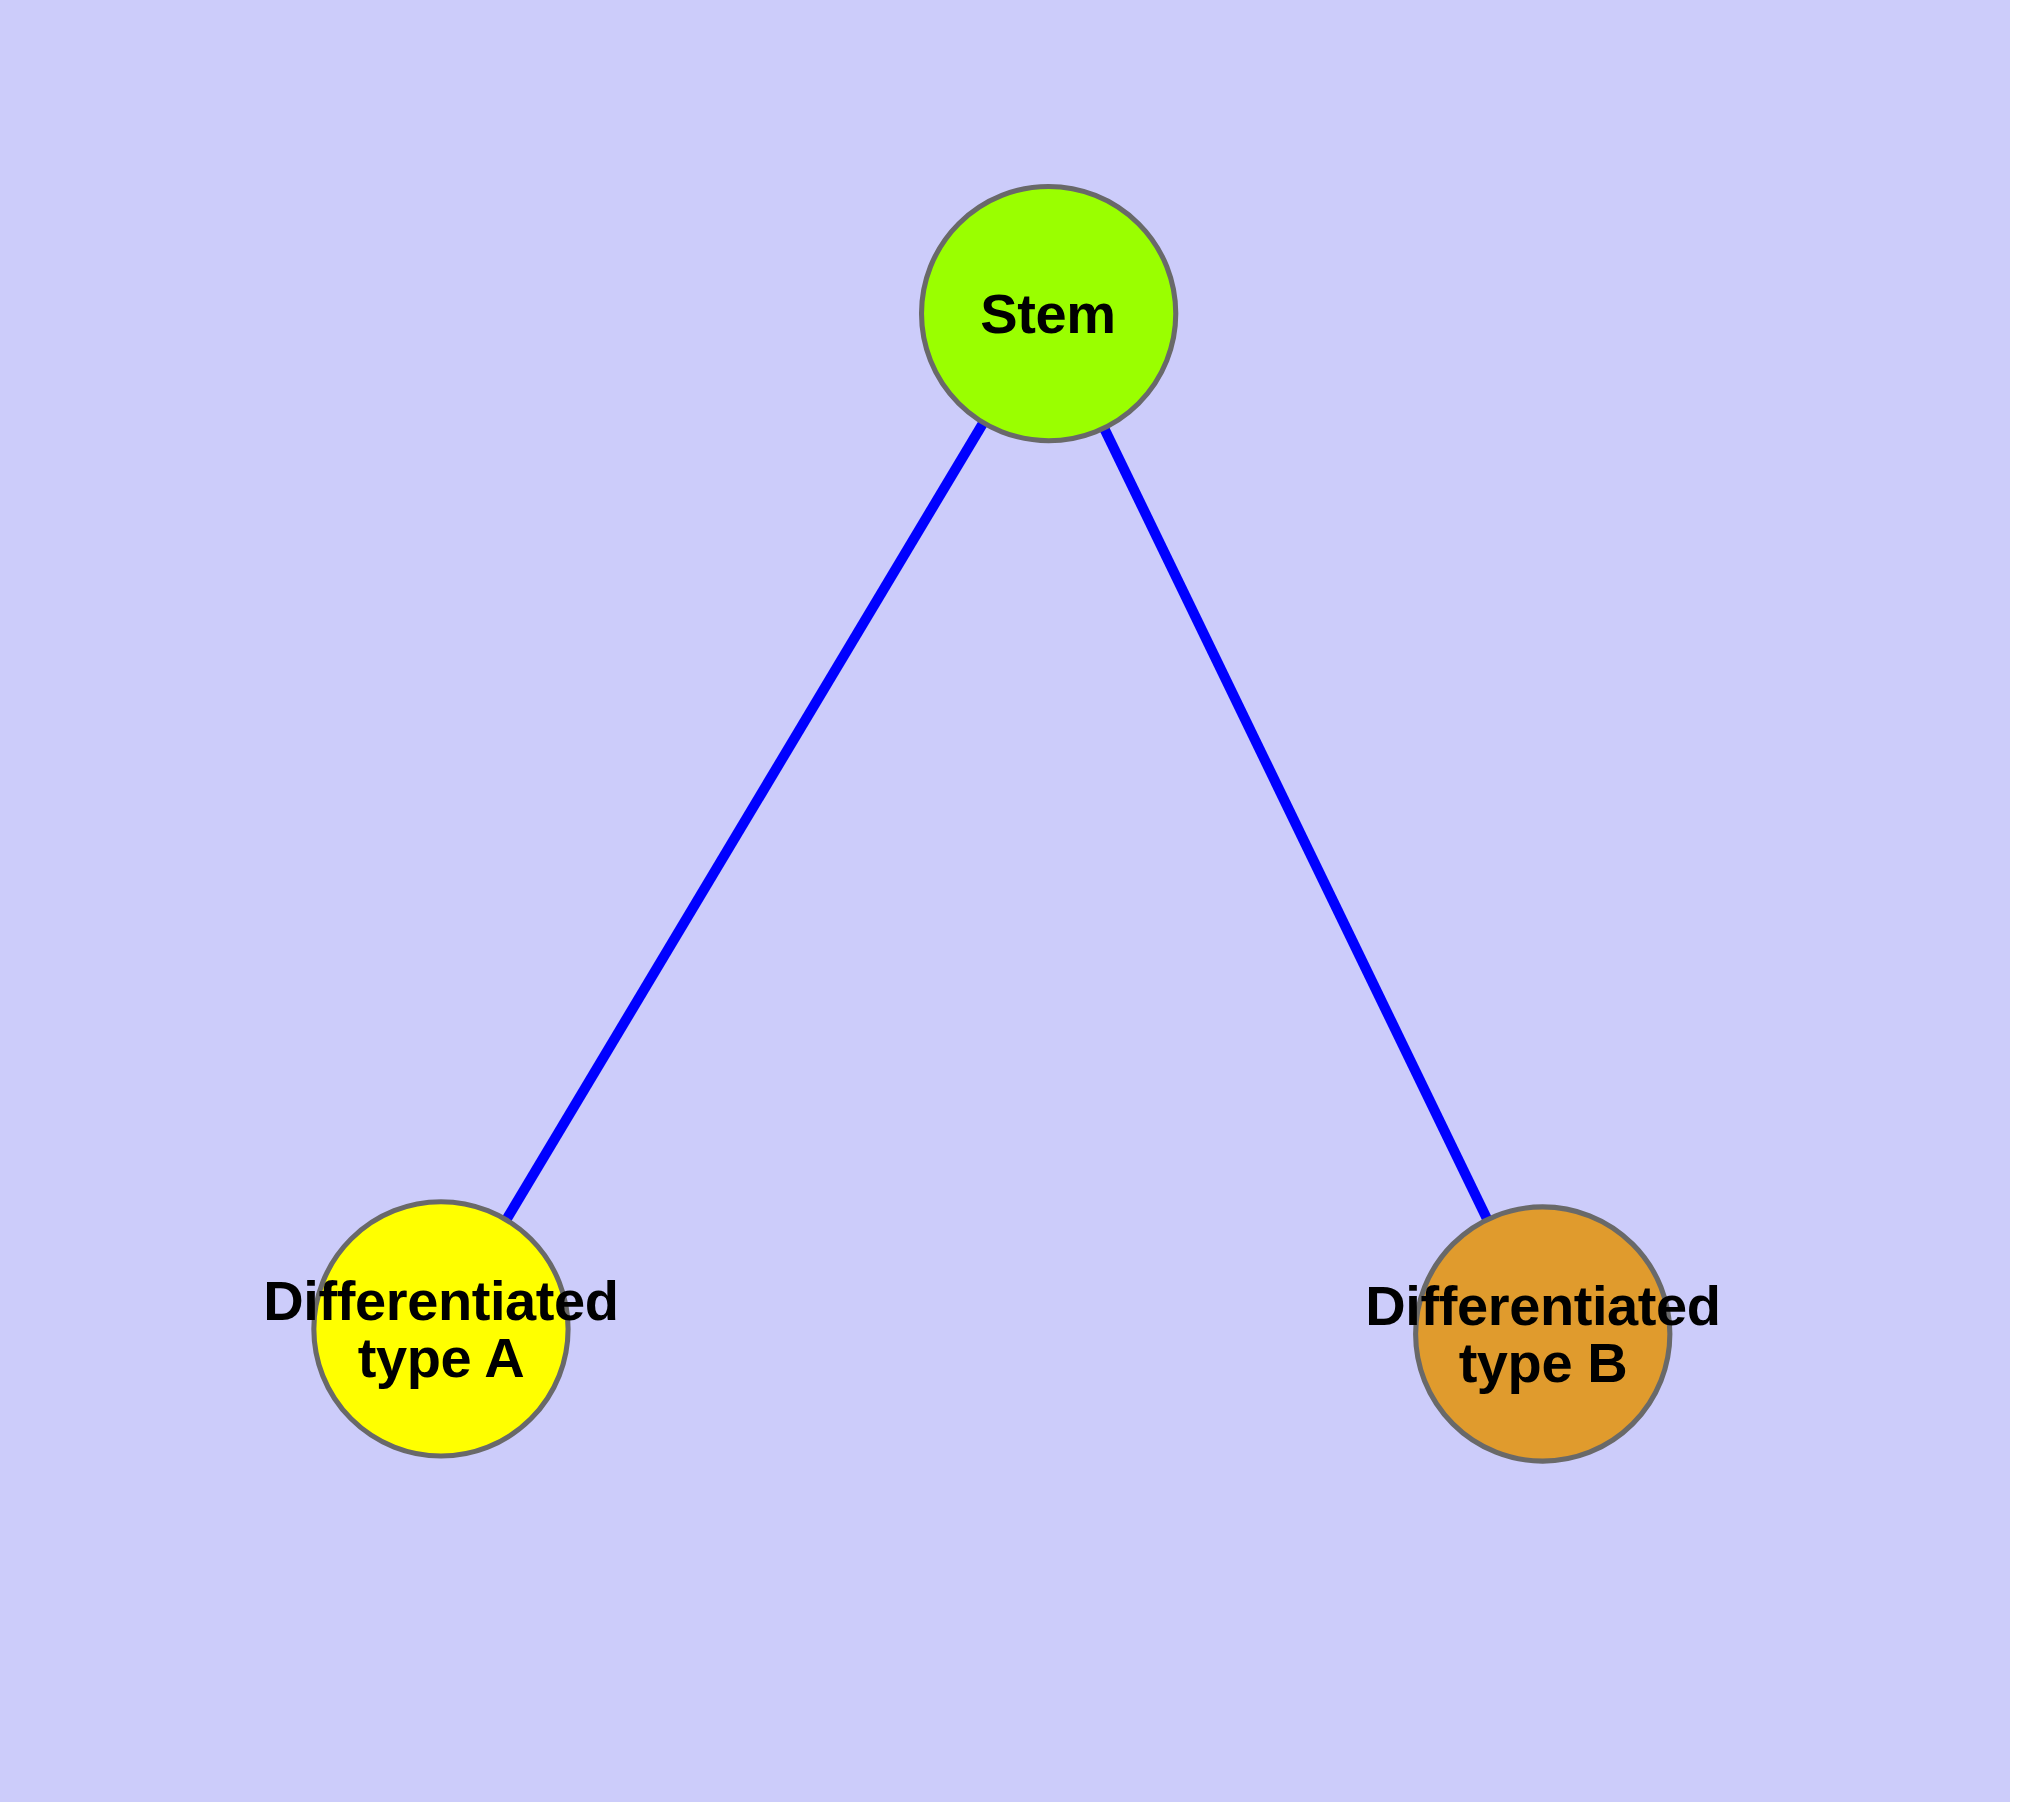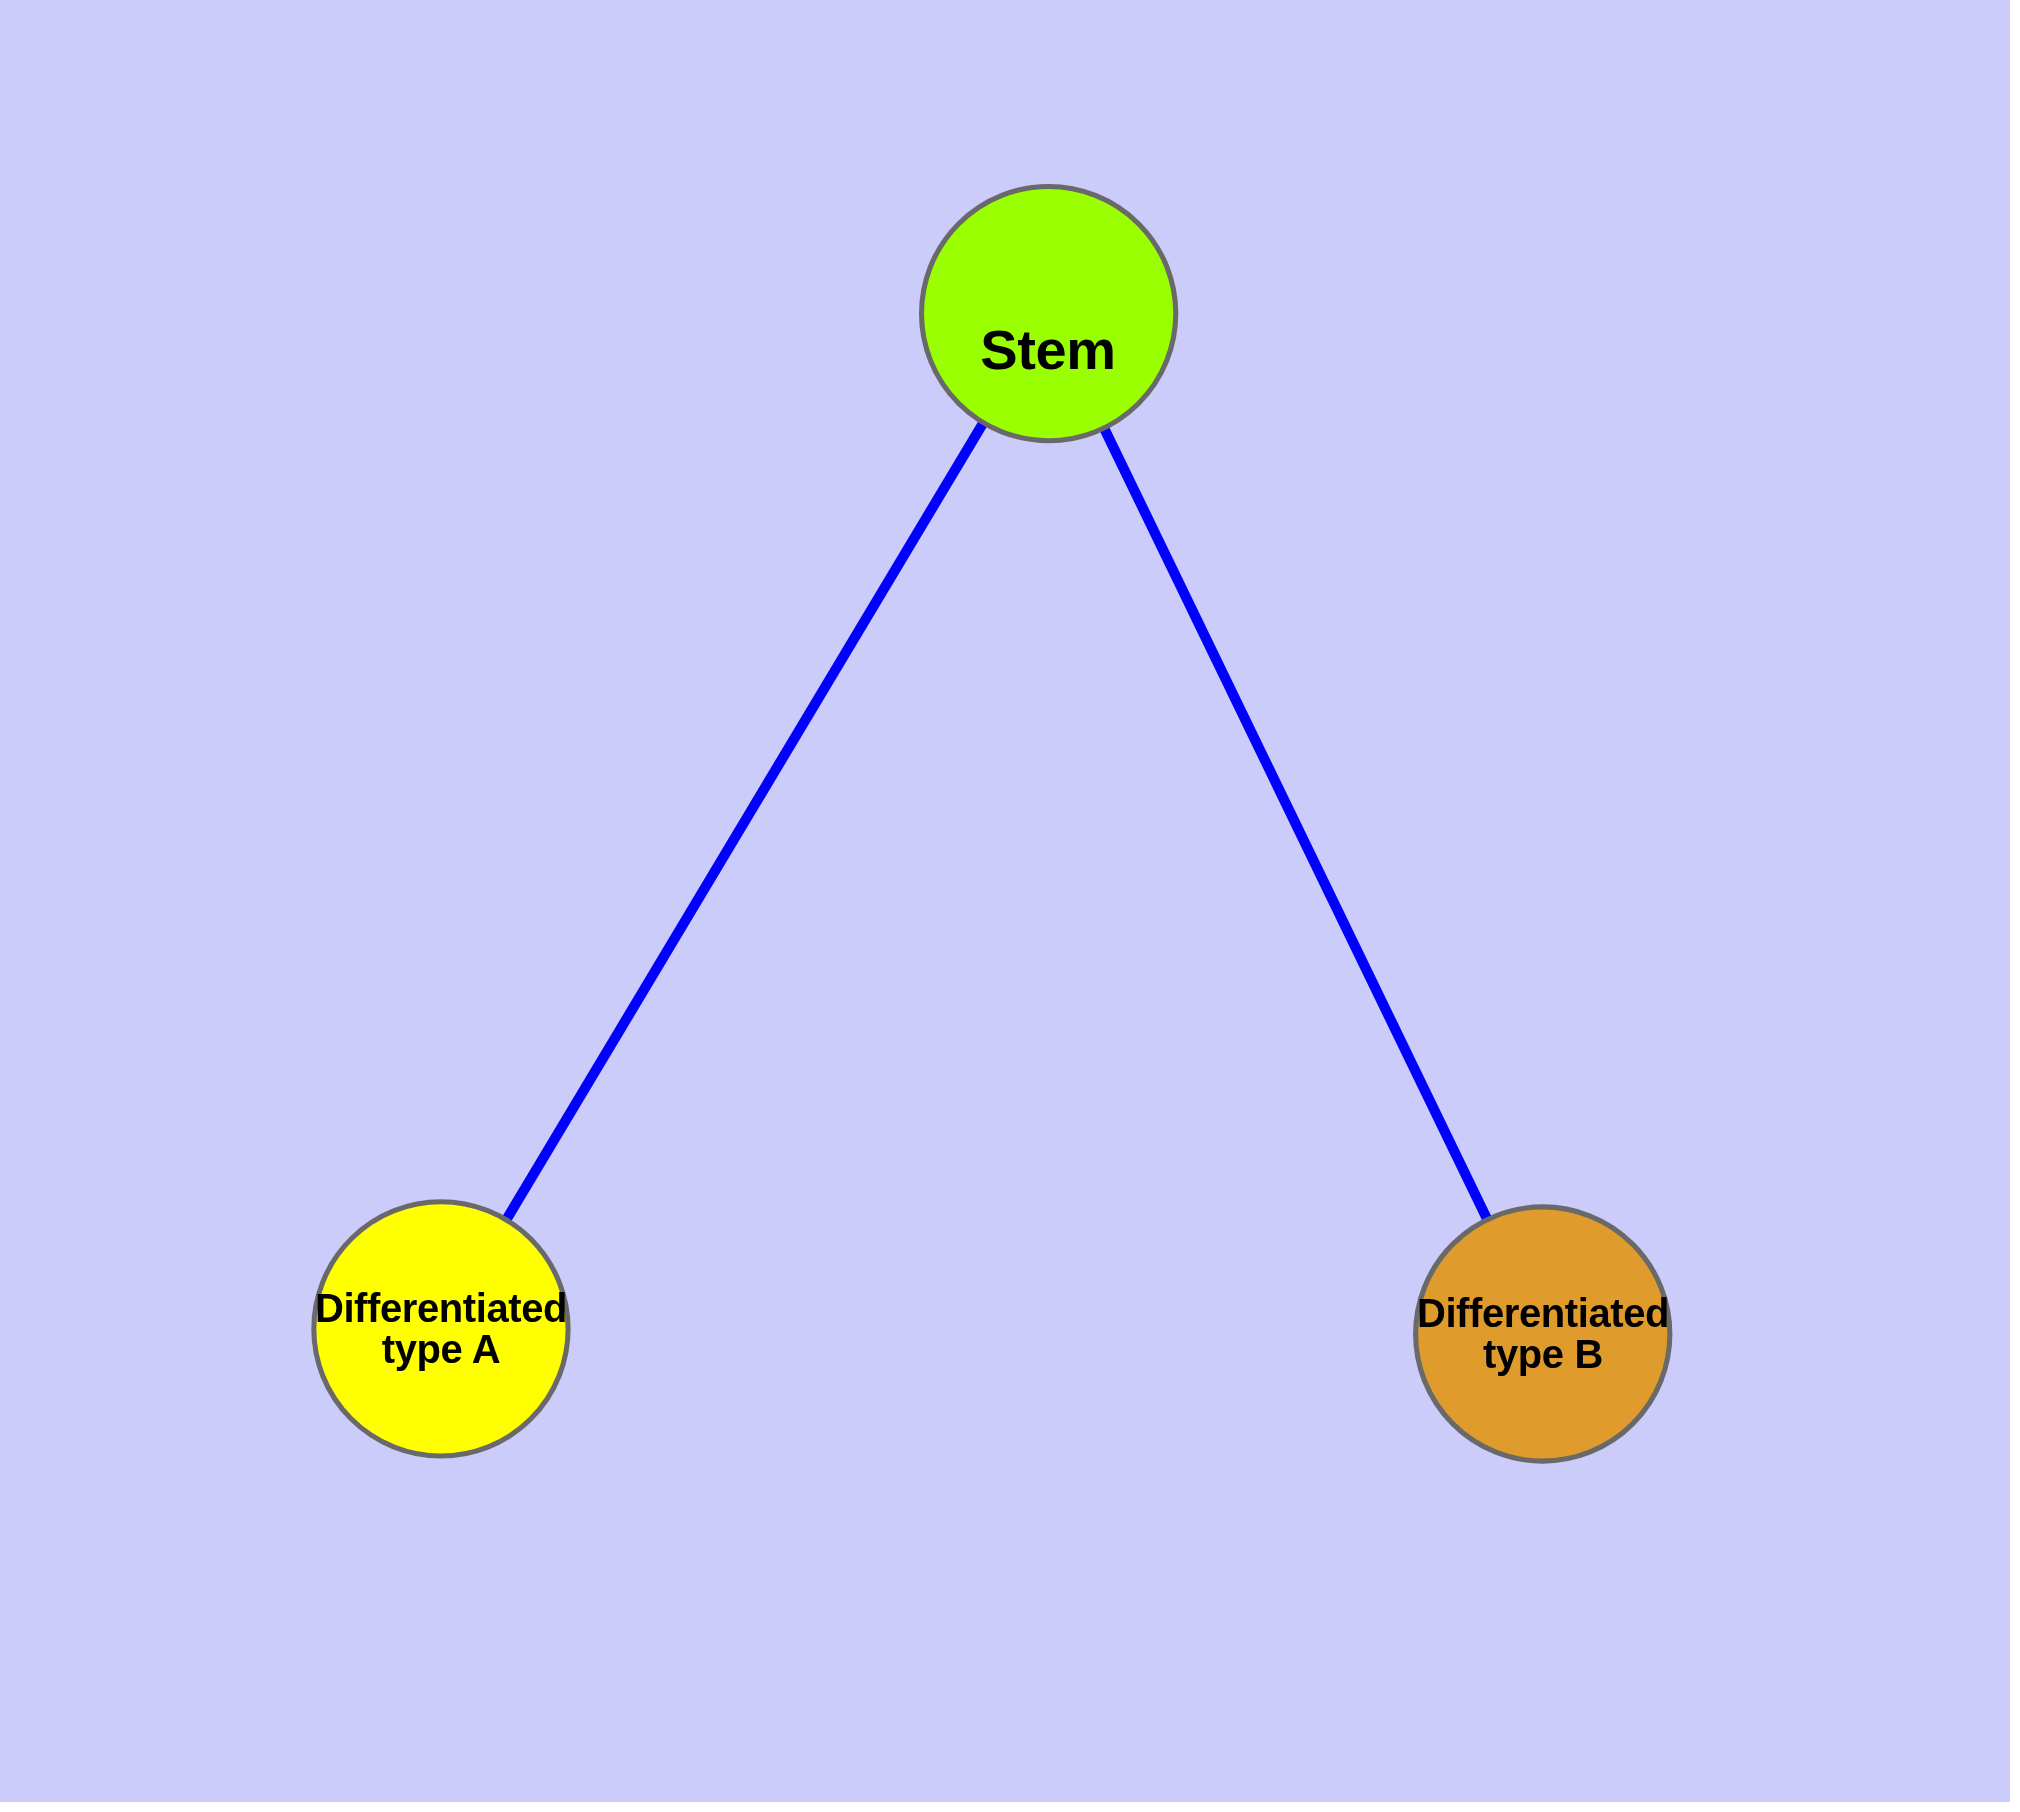--- a/index.html
+++ b/index.html
@@ -35,22 +35,22 @@
     position: absolute;
     text-align: center;
     color: #000000;
     font-family: "Liberation Sans", sans-serif;
     font-weight: bold;
     line-height: 1.02;
     white-space: pre;
     pointer-events: none;
     transform: translate(-50%, -50%);
   }
-  .node-label.big   { font-size: 56px; letter-spacing: -0.4px; margin-top: 36px; }
-  .node-label.multi { font-size: 40px; letter-spacing: -0.4px; }
+  .node-label.big   { font-size: 56px; letter-spacing: -0.4px; }
+  .node-label.multi { font-size: 56px; letter-spacing: -0.4px; }
 </style>
 </head>
 <body>
 
 <div id="canvas" style="background: rgb(255, 255, 255);">
 
   <div id="plot-area" style="background: rgb(204, 204, 250);"></div>
 
   <svg id="graph-svg" viewBox="0 0 2384 2138" xmlns="http://www.w3.org/2000/svg">
 

